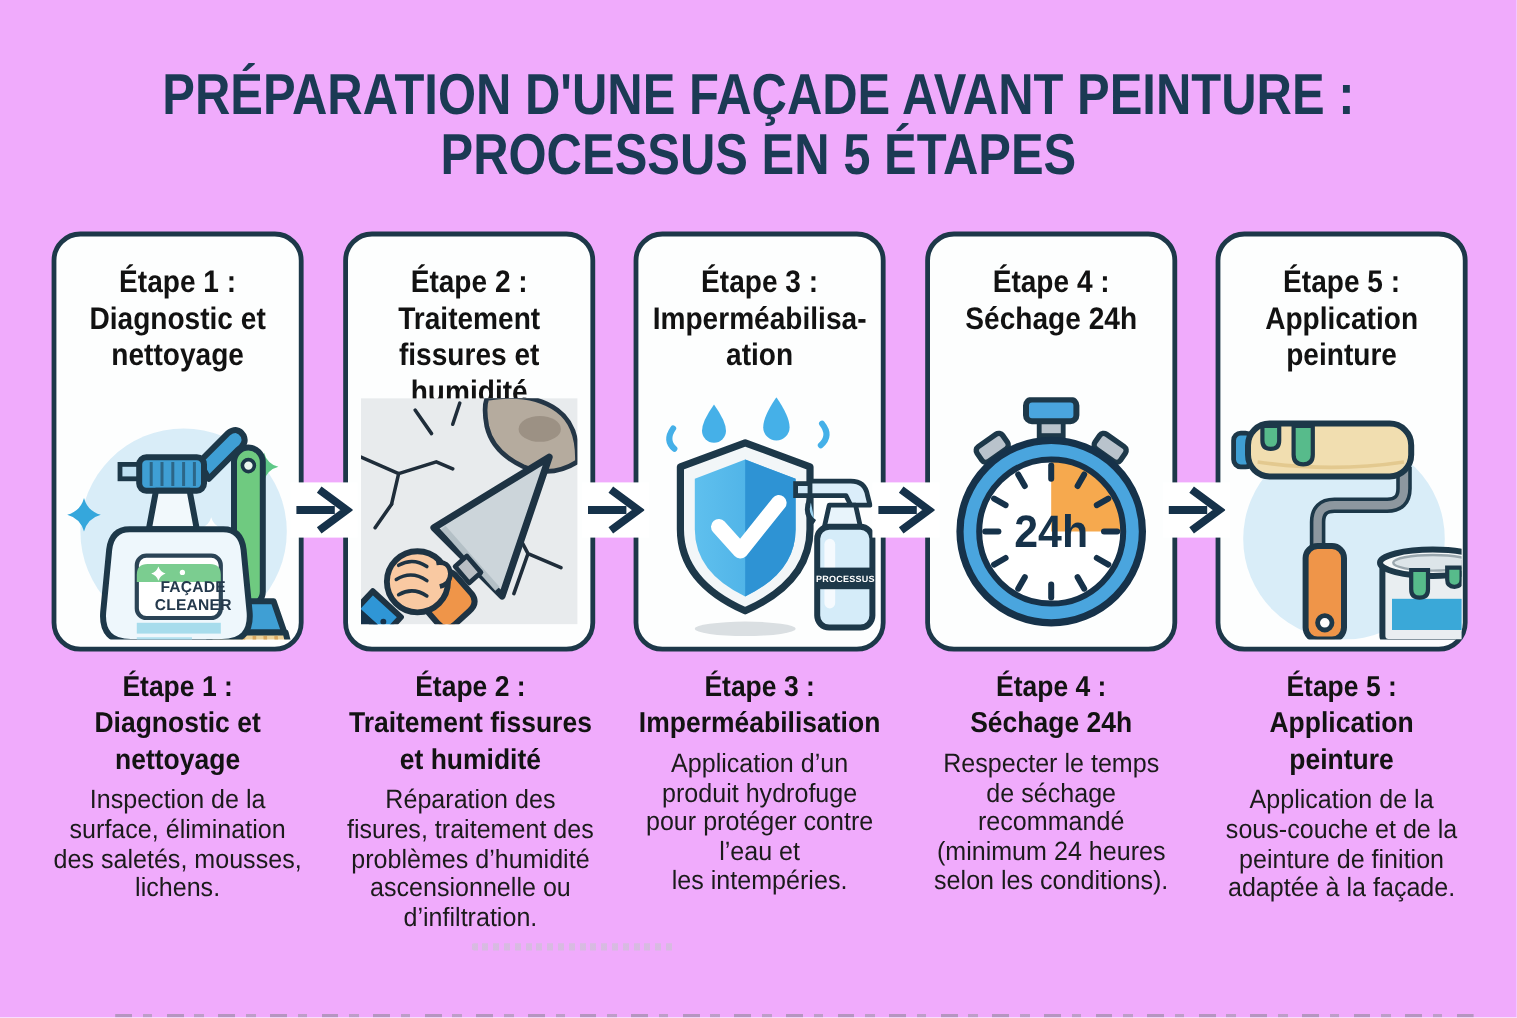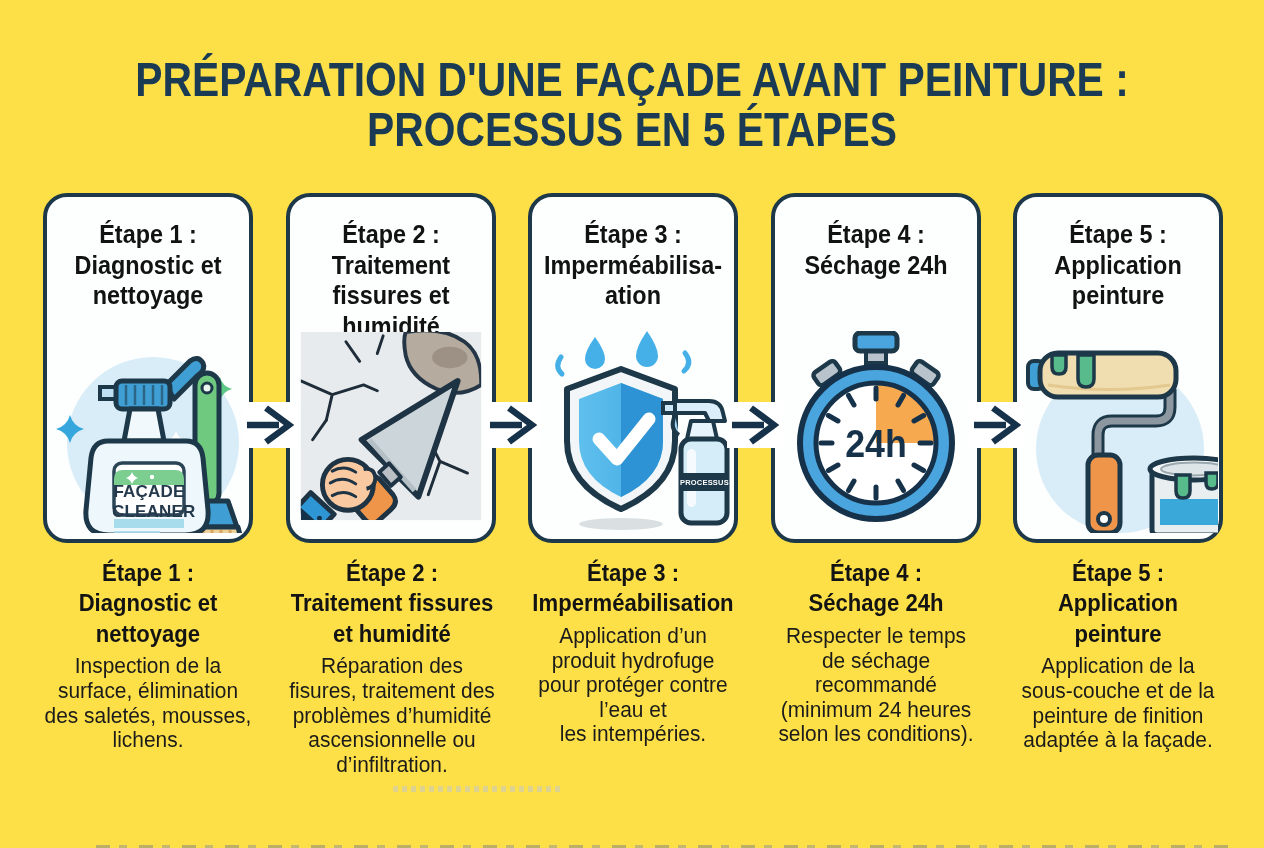--- a/index.html
+++ b/index.html
@@ -1,17 +1,17 @@
 <!DOCTYPE html>
 <html><head>
 <meta charset="utf-8">
 <style>
   html,body{margin:0;padding:0;background:#ffffff;}
   .page{
-    position:relative;width:1264px;height:848px;background:#fde047;
+    position:relative;width:1264px;height:848px;background:#f0abfc;
     font-family:"Liberation Sans","DejaVu Sans",sans-serif;overflow:hidden;
   }
   .main-title{
     position:absolute;top:55px;left:0;width:100%;text-align:center;
     font-weight:bold;font-size:48px;line-height:1.04;color:#1b3a54;
     transform:scaleX(0.85);transform-origin:50% 0;letter-spacing:0px;
   }
   .step-card{
     position:absolute;top:193px;width:210px;height:350px;box-sizing:border-box;
     border:4px solid #1d3849;border-radius:24px;background:#fdfefe;
@@ -31,21 +31,21 @@
   .detail-title{
     font-weight:bold;font-size:24px;line-height:1.27;white-space:pre-line;color:#131313;
     transform:scaleX(0.92);transform-origin:50% 0;
   }
   .detail-desc{
     margin-top:5px;font-size:22px;line-height:1.12;white-space:pre-line;color:#1b1b1b;
     transform:scaleX(0.95);transform-origin:50% 0;
   }
   .facade-label{
     position:absolute;left:64px;top:151px;width:74px;text-align:center;font-weight:bold;
-    font-size:17px;line-height:1.15;color:#24394c;white-space:pre-line;letter-spacing:.2px;
+    font-size:13px;line-height:1.15;color:#24394c;white-space:pre-line;letter-spacing:.2px;padding-left:12px;
   }
   .hydro-label{
     position:absolute;left:147px;top:147px;width:48px;text-align:center;font-weight:bold;
     font-size:7.5px;color:#ffffff;letter-spacing:.2px;
   }
   .timer-label{
     position:absolute;left:0;top:92px;width:100%;text-align:center;font-weight:bold;
     font-size:38px;color:#16324a;transform:scaleX(0.94);transform-origin:50% 0;
   }
   .watermark-strip{

